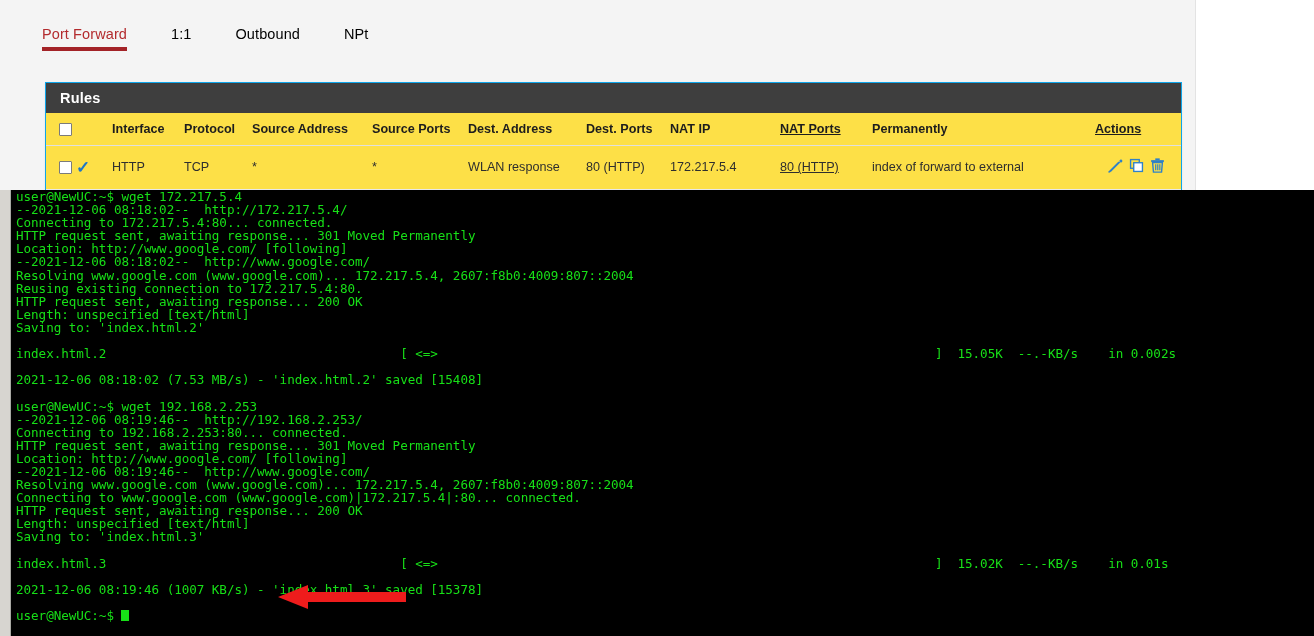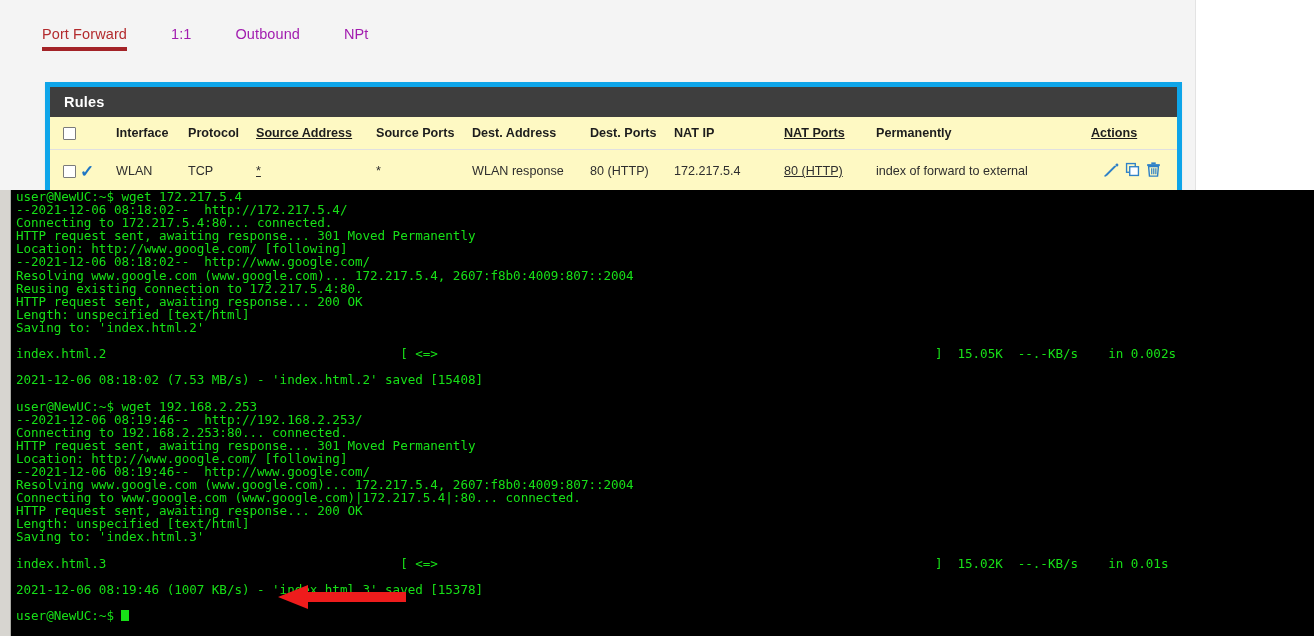--- a/index.html
+++ b/index.html
@@ -27,21 +27,21 @@
   
   .tabs {
     position: absolute;
     left: 42px; top: 24px;
     display: flex;
     align-items: flex-start;
     text-align: right;
   }
   .tab {
     font-size: 14.5px;
-    color: #a21caf;
+    color: #000000;
     padding: 2px 0 9px 0;
     margin-right: 44px;
     cursor: pointer;
     white-space: nowrap;
     position: relative;
     letter-spacing: .1px;
   }
   .tab.active { color: #b32b2e; }
   .tab.active::after {
     content: "";
@@ -49,22 +49,22 @@
     left: 0; right: 0; bottom: 0;
     height: 4px;
     background: #a32327;
   }
 
   
   .rules-card {
     position: absolute;
     left: 45px; top: 82px;
     width: 1137px;
-    background: #fef9c3;
-    border: 5px solid #0ea5e9;
+    background: #fde047;
+    border: 1px solid #0ea5e9;
     box-shadow: 0 1px 2px rgba(0,0,0,.07);
   }
   .rules-title {
     background: #3e3e3e;
     color: #ffffff;
     font-size: 14.5px;
     font-weight: bold;
     padding: 7px 0 7px 14px;
     letter-spacing: .2px;
   }
@@ -90,21 +90,21 @@
     white-space: nowrap;
     vertical-align: middle;
     color: #2e2e2e;
     font-size: 12.6px;
   }
 
   .col-cb   { width: 30px; padding-left: 13px !important; }
   .col-en   { width: 36px; }
   .col-if   { width: 72px; }
   .col-proto{ width: 68px; }
-  .col-saddr{ width: 120px; text-decoration: underline; }
+  .col-saddr{ width: 120px; }
   .col-sport{ width: 96px; }
   .col-daddr{ width: 118px; }
   .col-dport{ width: 84px; }
   .col-natip{ width: 110px; }
   .col-natpt{ width: 92px; text-decoration: underline; }
   .col-desc { width: auto; }
   .col-act  { width: 86px; text-align: right; padding-right: 14px !important; text-decoration: underline; }
 
   .cb {
     display: inline-block;
@@ -210,21 +210,21 @@
           </tr>
         </thead>
         <tbody>
           <tr>
             <td class="col-cb">
               <span class="cb"></span>
             </td>
             <td class="col-en">
               <span class="check">✓</span>
             </td>
-            <td class="col-if">WLAN</td>
+            <td class="col-if">HTTP</td>
             <td class="col-proto">TCP</td>
             <td class="col-saddr">*</td>
             <td class="col-sport">*</td>
             <td class="col-daddr">WLAN response</td>
             <td class="col-dport">80 (HTTP)</td>
             <td class="col-natip">172.217.5.4</td>
             <td class="col-natpt">80 (HTTP)</td>
             <td class="col-desc">index of forward to external</td>
             <td class="col-act">
               <span class="actions">

